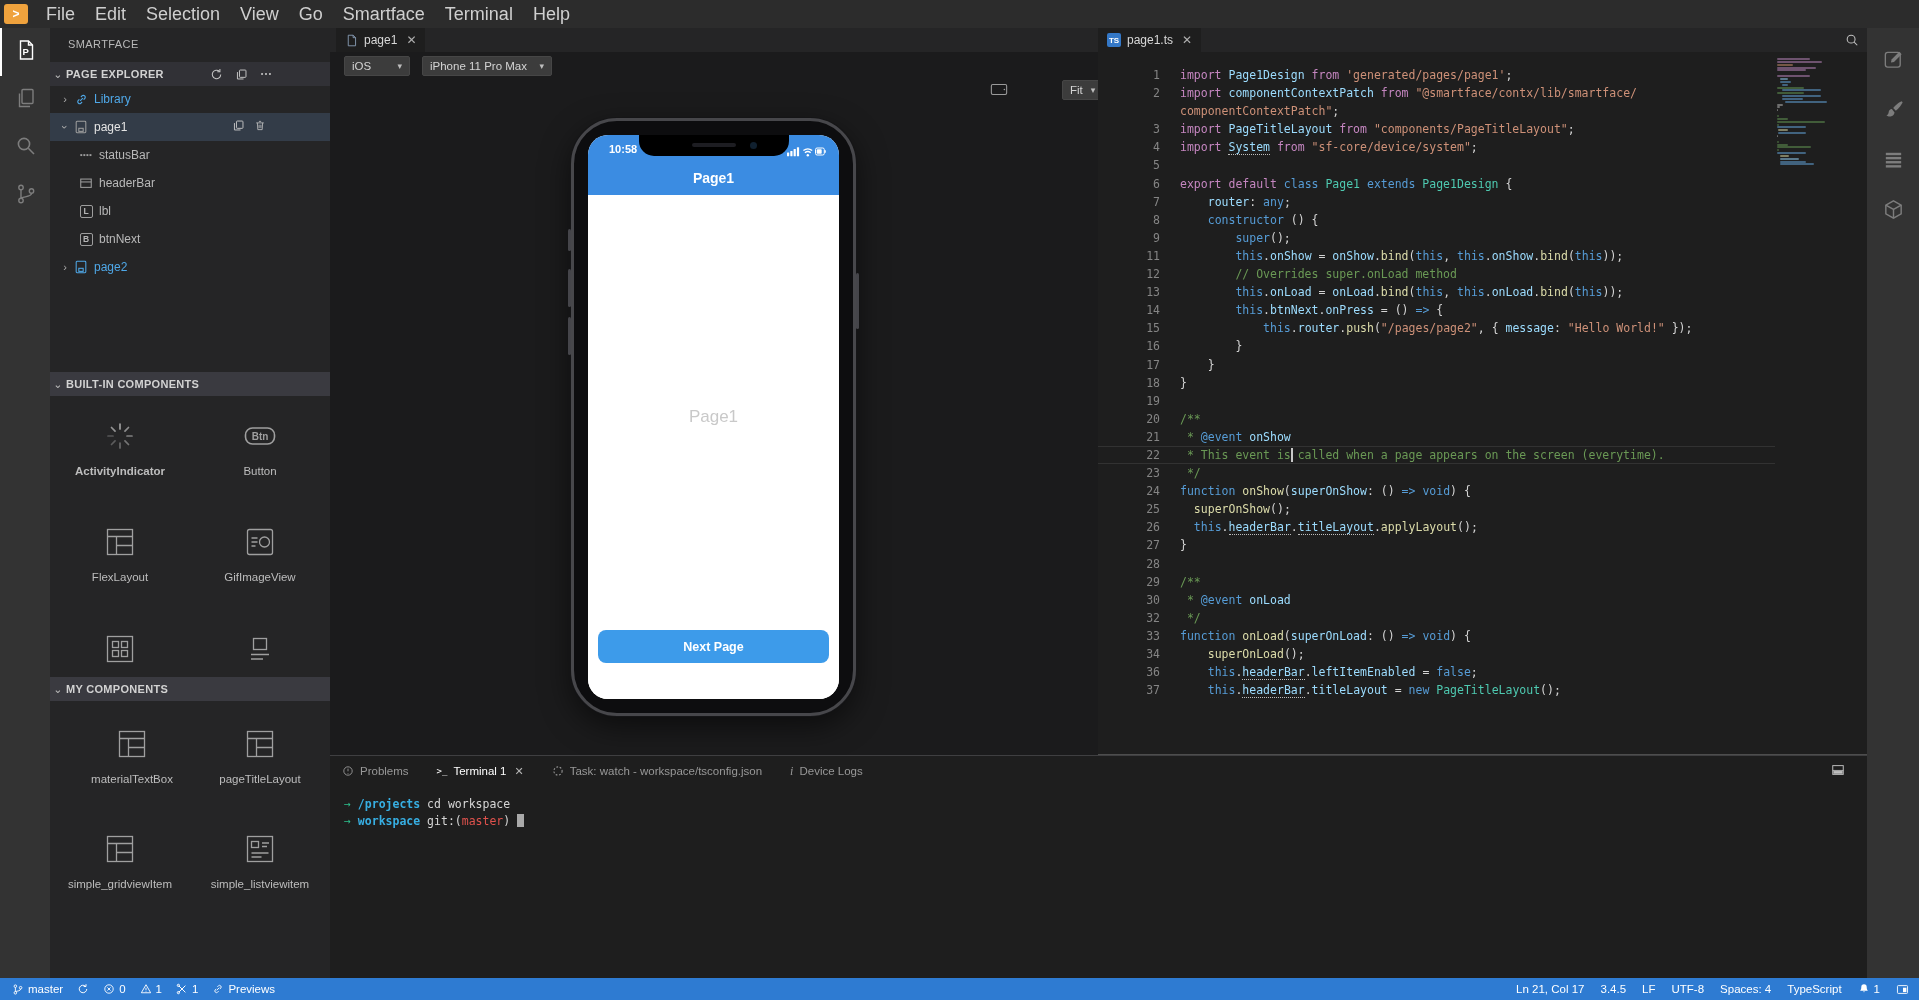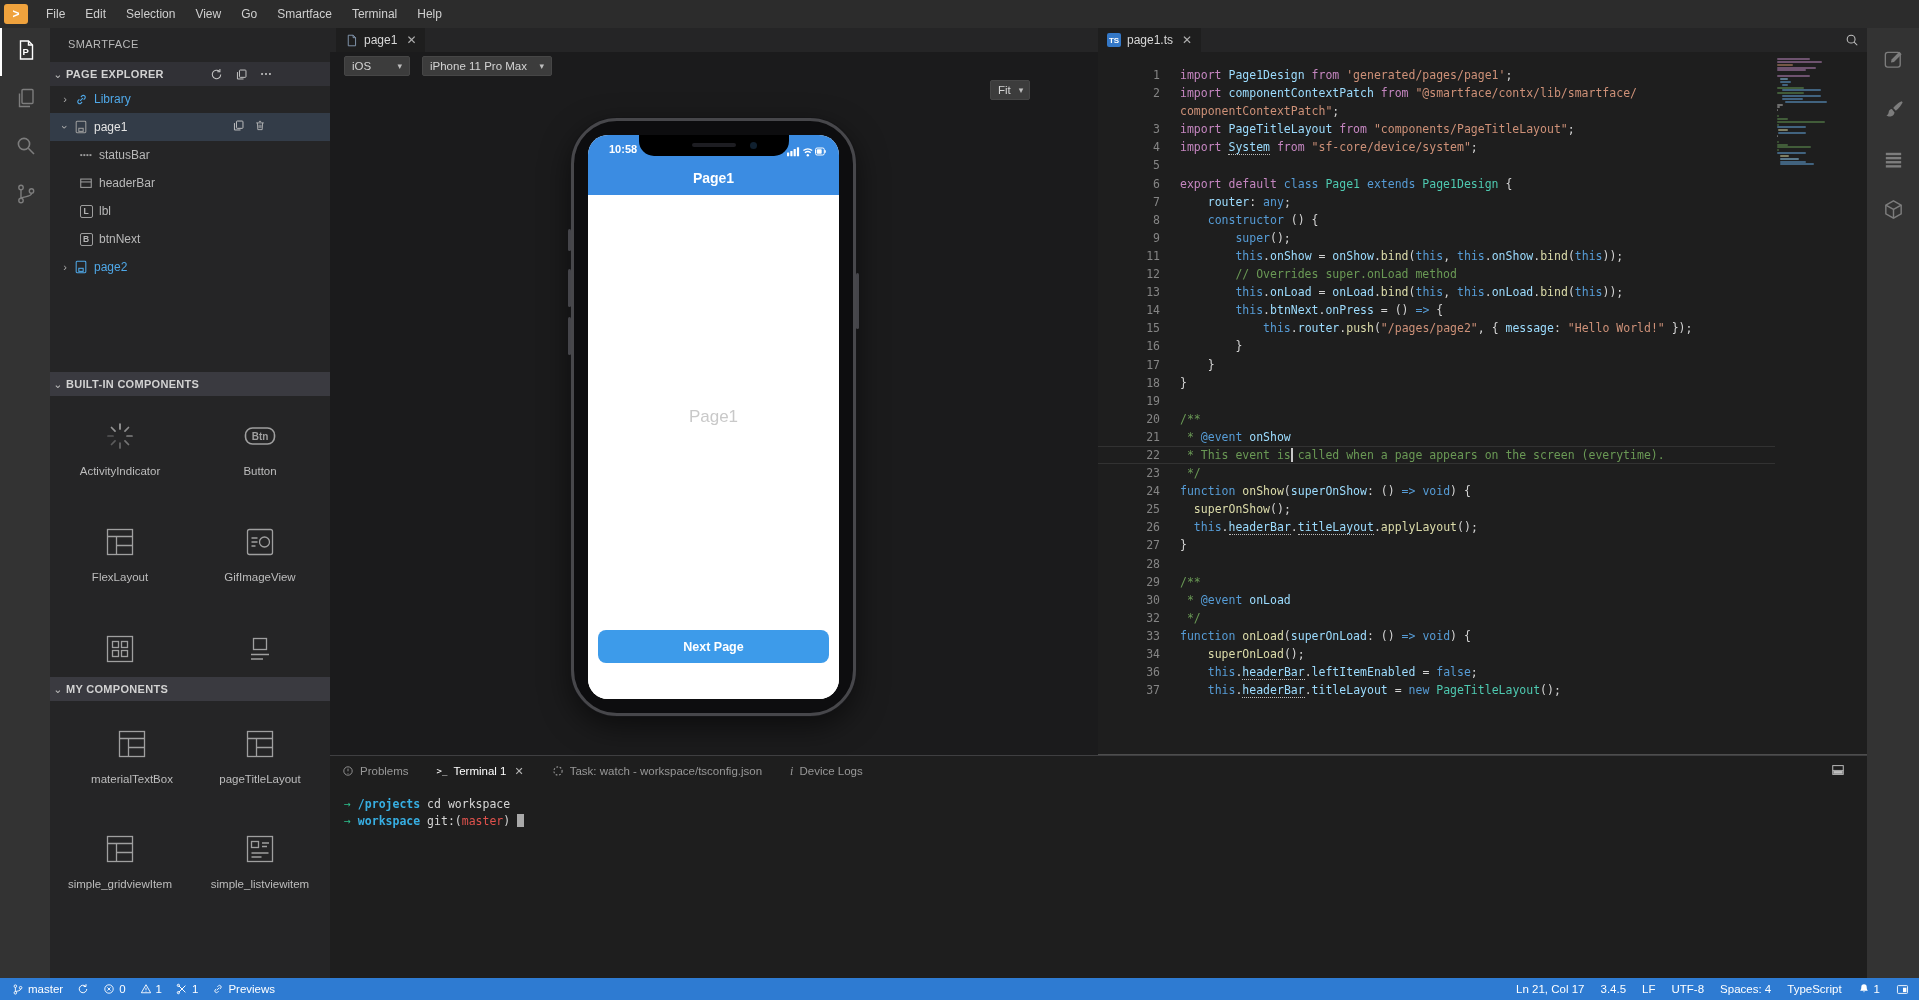--- a/index.html
+++ b/index.html
@@ -3,21 +3,21 @@
 <meta charset="utf-8">
 <style>
   * { box-sizing: border-box; margin: 0; padding: 0; }
   html,body { background:#111; }
   body { font-family:"Liberation Sans", sans-serif; }
   #app { position:relative; width:1919px; height:1000px; background:#1e1e1e; overflow:hidden; color:#cccccc; }
 
   
   .menubar { position:absolute; left:0; top:0; width:1919px; height:28px; background:#2c2c2c; display:flex; align-items:center; z-index:30; }
   .logo { width:24px; height:20px; margin:0 8px 0 4px; background:#efa23d; border-radius:3px; display:flex; align-items:center; justify-content:center; color:#fff; font-weight:bold; font-size:12px; }
-  .menu-item { padding:0 10px; font-size:12px; color:#cfcfcf; line-height:28px; cursor:default; }
+  .menu-item { padding:0 10px; font-size:18px; color:#cfcfcf; line-height:28px; cursor:default; }
 
   
   .actbar { position:absolute; top:28px; width:50px; bottom:22px; background:#333333; z-index:20; }
   .actbar.left { left:0; }
   .actbar.right { left:1867px; width:52px; }
   .act-item { width:100%; height:48px; display:flex; align-items:center; justify-content:center; color:#7d7d7d; border-left:2px solid transparent; }
   .actbar.right .act-item { border-left:none; height:50px; }
   .act-item.active { color:#ffffff; border-left:2px solid #ffffff; }
 
   
@@ -254,21 +254,21 @@
             </svg>
           </span>
           <span class="tlabel blue">page2</span>
         </div>
       </div>
     <div id="component-sections">
         <div class="sb-header sec" style="top: 344px;">
           <span class="chev">⌄</span>
           <span>BUILT-IN COMPONENTS</span>
         </div>
-        <div class="comp-cell" style="left: 0px; top: 391px;"><span><svg viewBox="0 0 34 34" width="34" height="34" stroke="currentColor" stroke-width="1.7" stroke-linecap="round">
+        <div class="comp-cell" style="left: 0px; top: 391px; font-weight: bold;"><span><svg viewBox="0 0 34 34" width="34" height="34" stroke="currentColor" stroke-width="1.7" stroke-linecap="round">
               <g>
                 <line x1="17" y1="5" x2="17" y2="10"></line>
                 <line x1="17" y1="5" x2="17" y2="10" transform="rotate(45 17 17)" opacity=".85"></line>
                 <line x1="17" y1="5" x2="17" y2="10" transform="rotate(90 17 17)" opacity=".75"></line>
                 <line x1="17" y1="5" x2="17" y2="10" transform="rotate(135 17 17)" opacity=".65"></line>
                 <line x1="17" y1="5" x2="17" y2="10" transform="rotate(180 17 17)" opacity=".55"></line>
                 <line x1="17" y1="5" x2="17" y2="10" transform="rotate(225 17 17)" opacity=".45"></line>
                 <line x1="17" y1="5" x2="17" y2="10" transform="rotate(270 17 17)" opacity=".4"></line>
                 <line x1="17" y1="5" x2="17" y2="10" transform="rotate(315 17 17)" opacity=".9"></line>
               </g>
@@ -342,21 +342,21 @@
       <span class="select" style="margin-left:12px;width:130px">
         <span>iPhone 11 Pro Max</span>
           <span class="car">▾</span>
       </span>
       <span class="rot-icon">
           <svg viewBox="0 0 20 14" width="18" height="13" fill="none" stroke="currentColor" stroke-width="1.2">
             <rect x="1.5" y="1.5" width="17" height="11" rx="1.5"></rect>
             <circle cx="16" cy="7" r="0.9" fill="currentColor" stroke="none"></circle>
           </svg>
         </span>
-      <span class="select" style="position:absolute;left:660px;top:28px;width:40px">
+      <span class="select" style="position:absolute;left:732px;top:28px;width:40px">
         <span>Fit</span>
           <span class="car">▾</span>
       </span>
     </div>
 
     <div class="phone">
       <div class="sidebtn" style="left:-6px;top:108px;width:3px;height:22px"></div>
       <div class="sidebtn" style="left:-6px;top:148px;width:3px;height:38px"></div>
       <div class="sidebtn" style="left:-6px;top:196px;width:3px;height:38px"></div>
       <div class="sidebtn" style="right:-6px;top:152px;width:3px;height:56px"></div>

